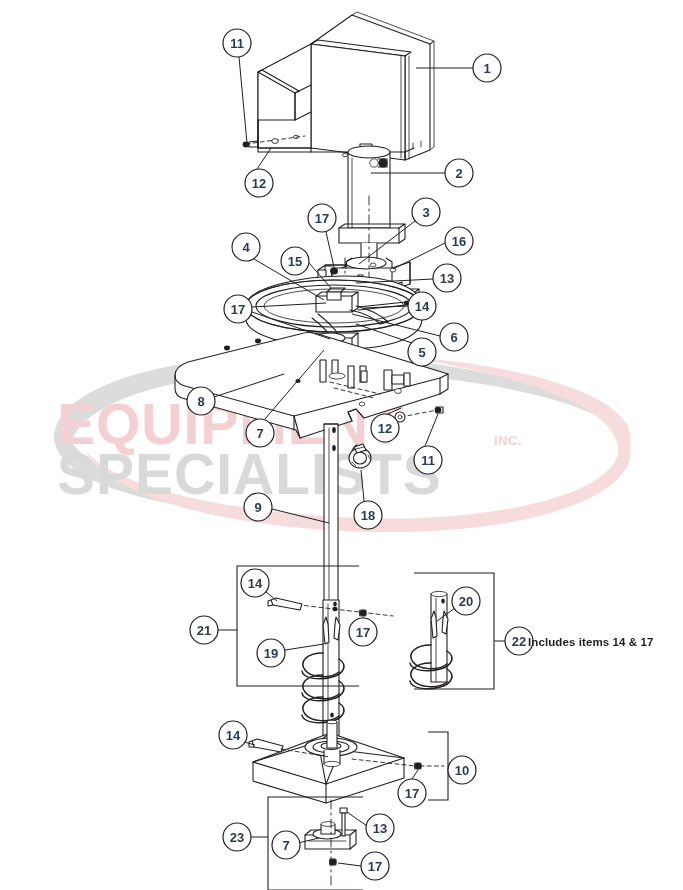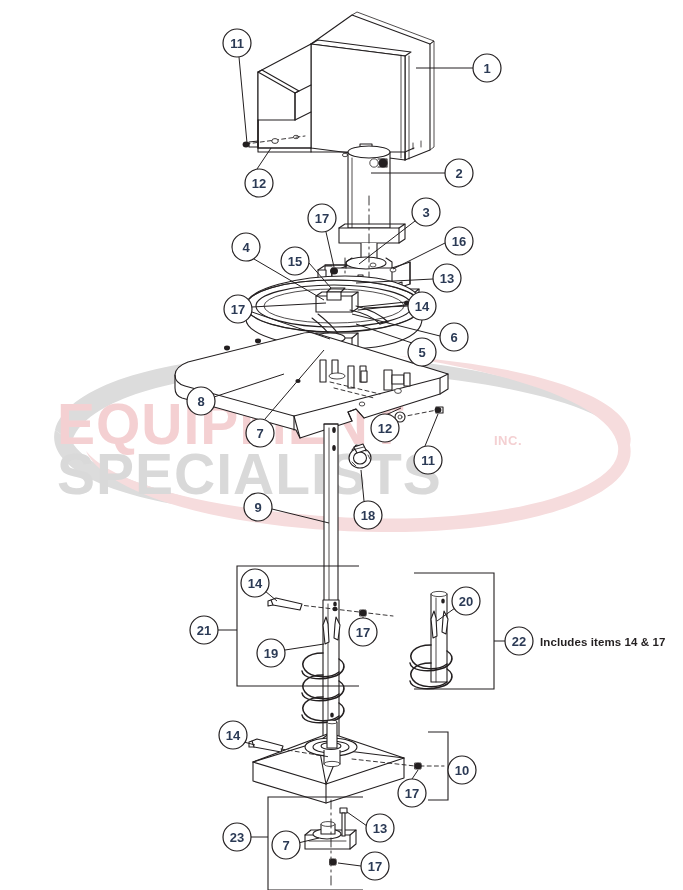--- a/index.html
+++ b/index.html
@@ -506,15 +506,15 @@
           <text class="cnum" x="286" y="845.5">7</text>
         </g>
         <g>
           <circle class="cc" cx="375" cy="866" r="14"></circle>
           <text class="cnum" x="375" y="866.5">17</text>
         </g>
       </g>
   </svg>
 
   <div id="note-layer">
-      <div class="note" style="left: 540px; top: 636px;">Includes items 14 &amp; 17</div>
+      <div class="note" style="left: 528px; top: 636px;">Includes items 14 &amp; 17</div>
     </div>
 </div>
 
 </body></html>

